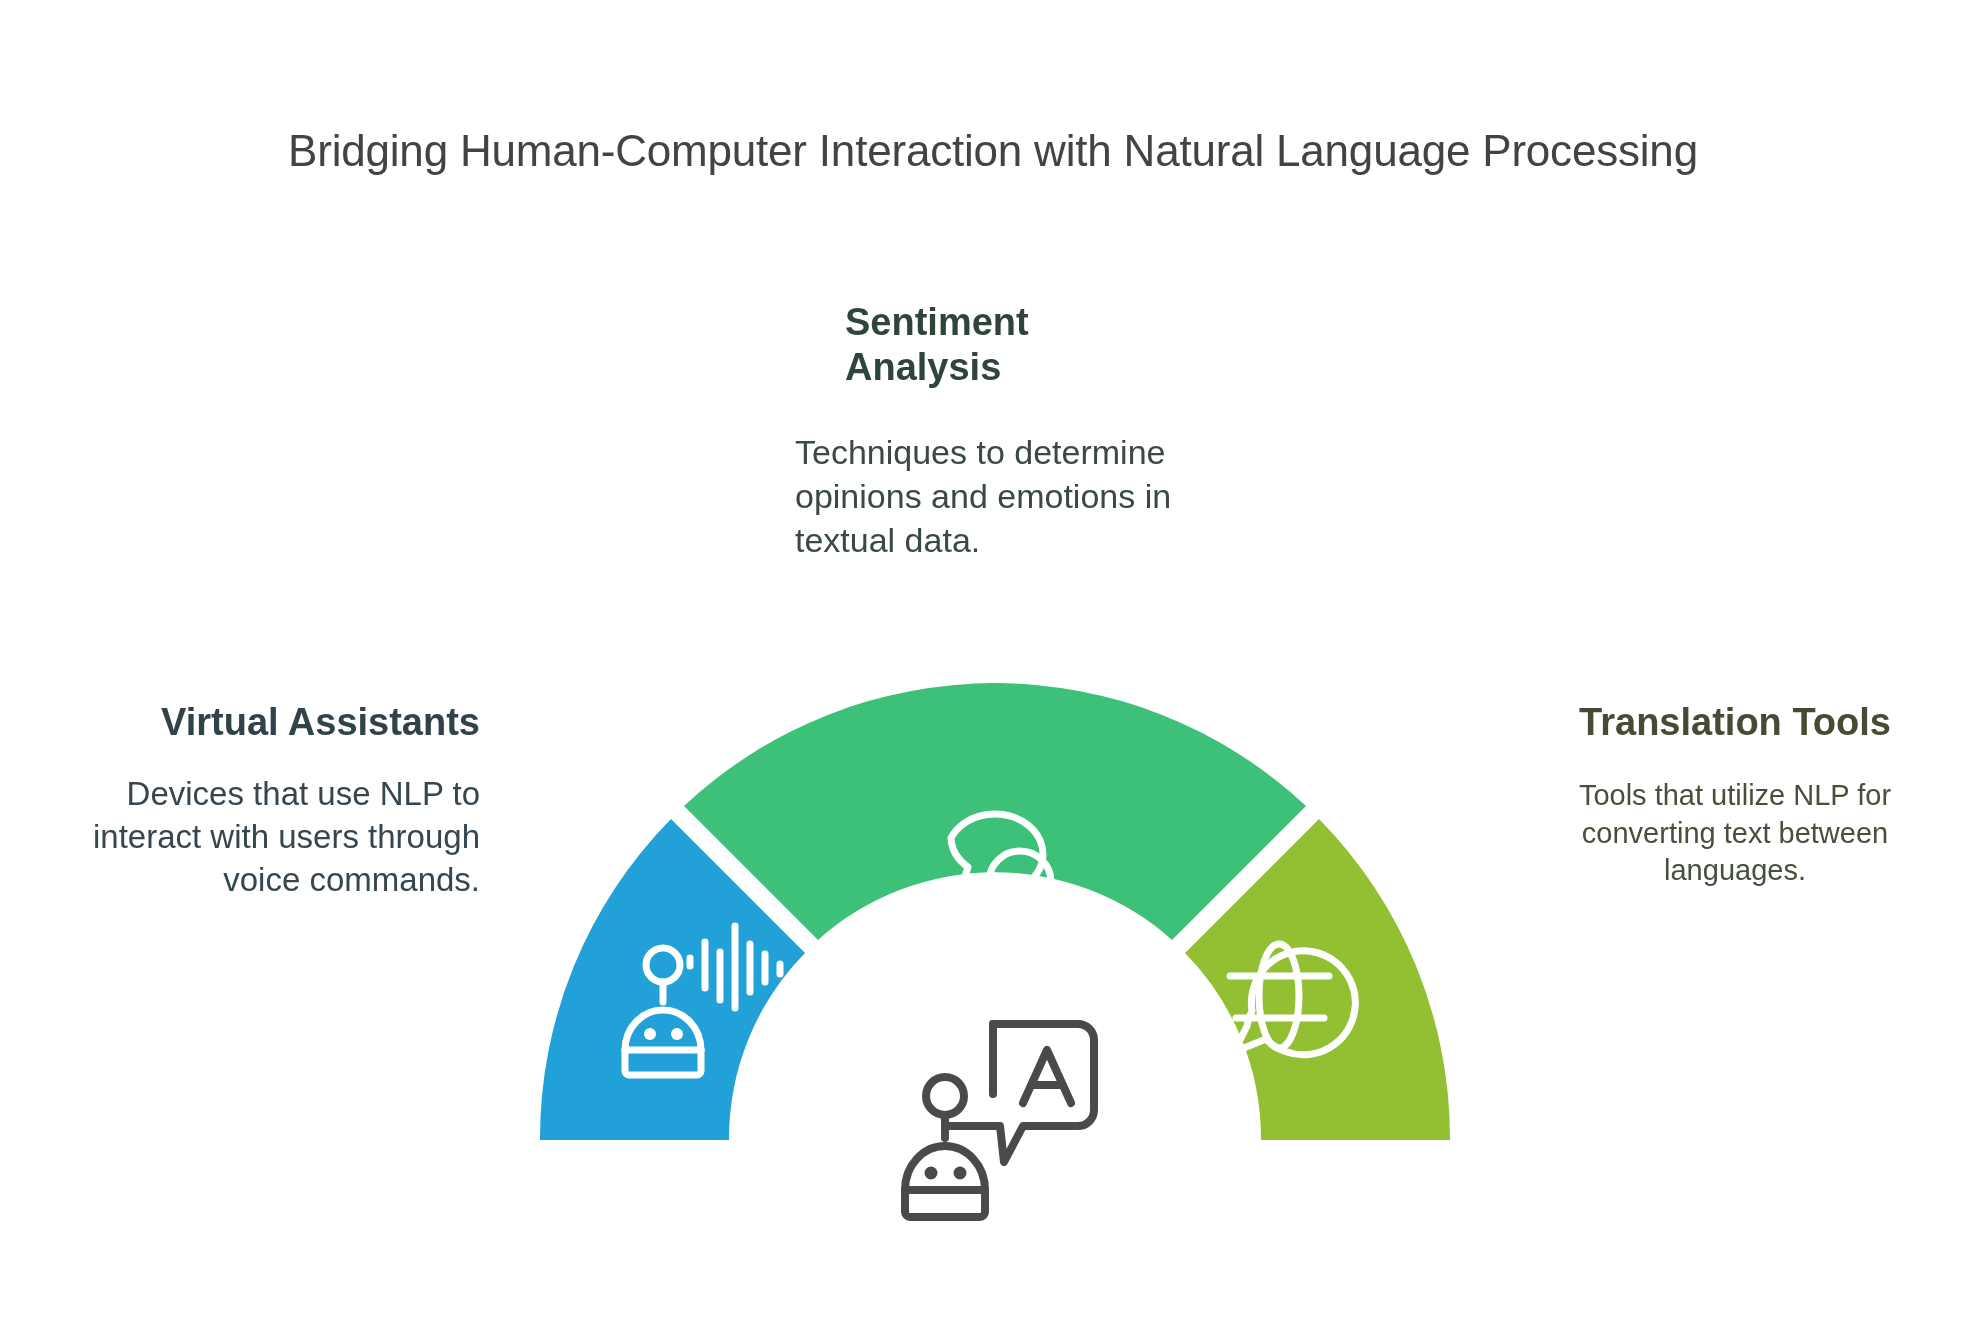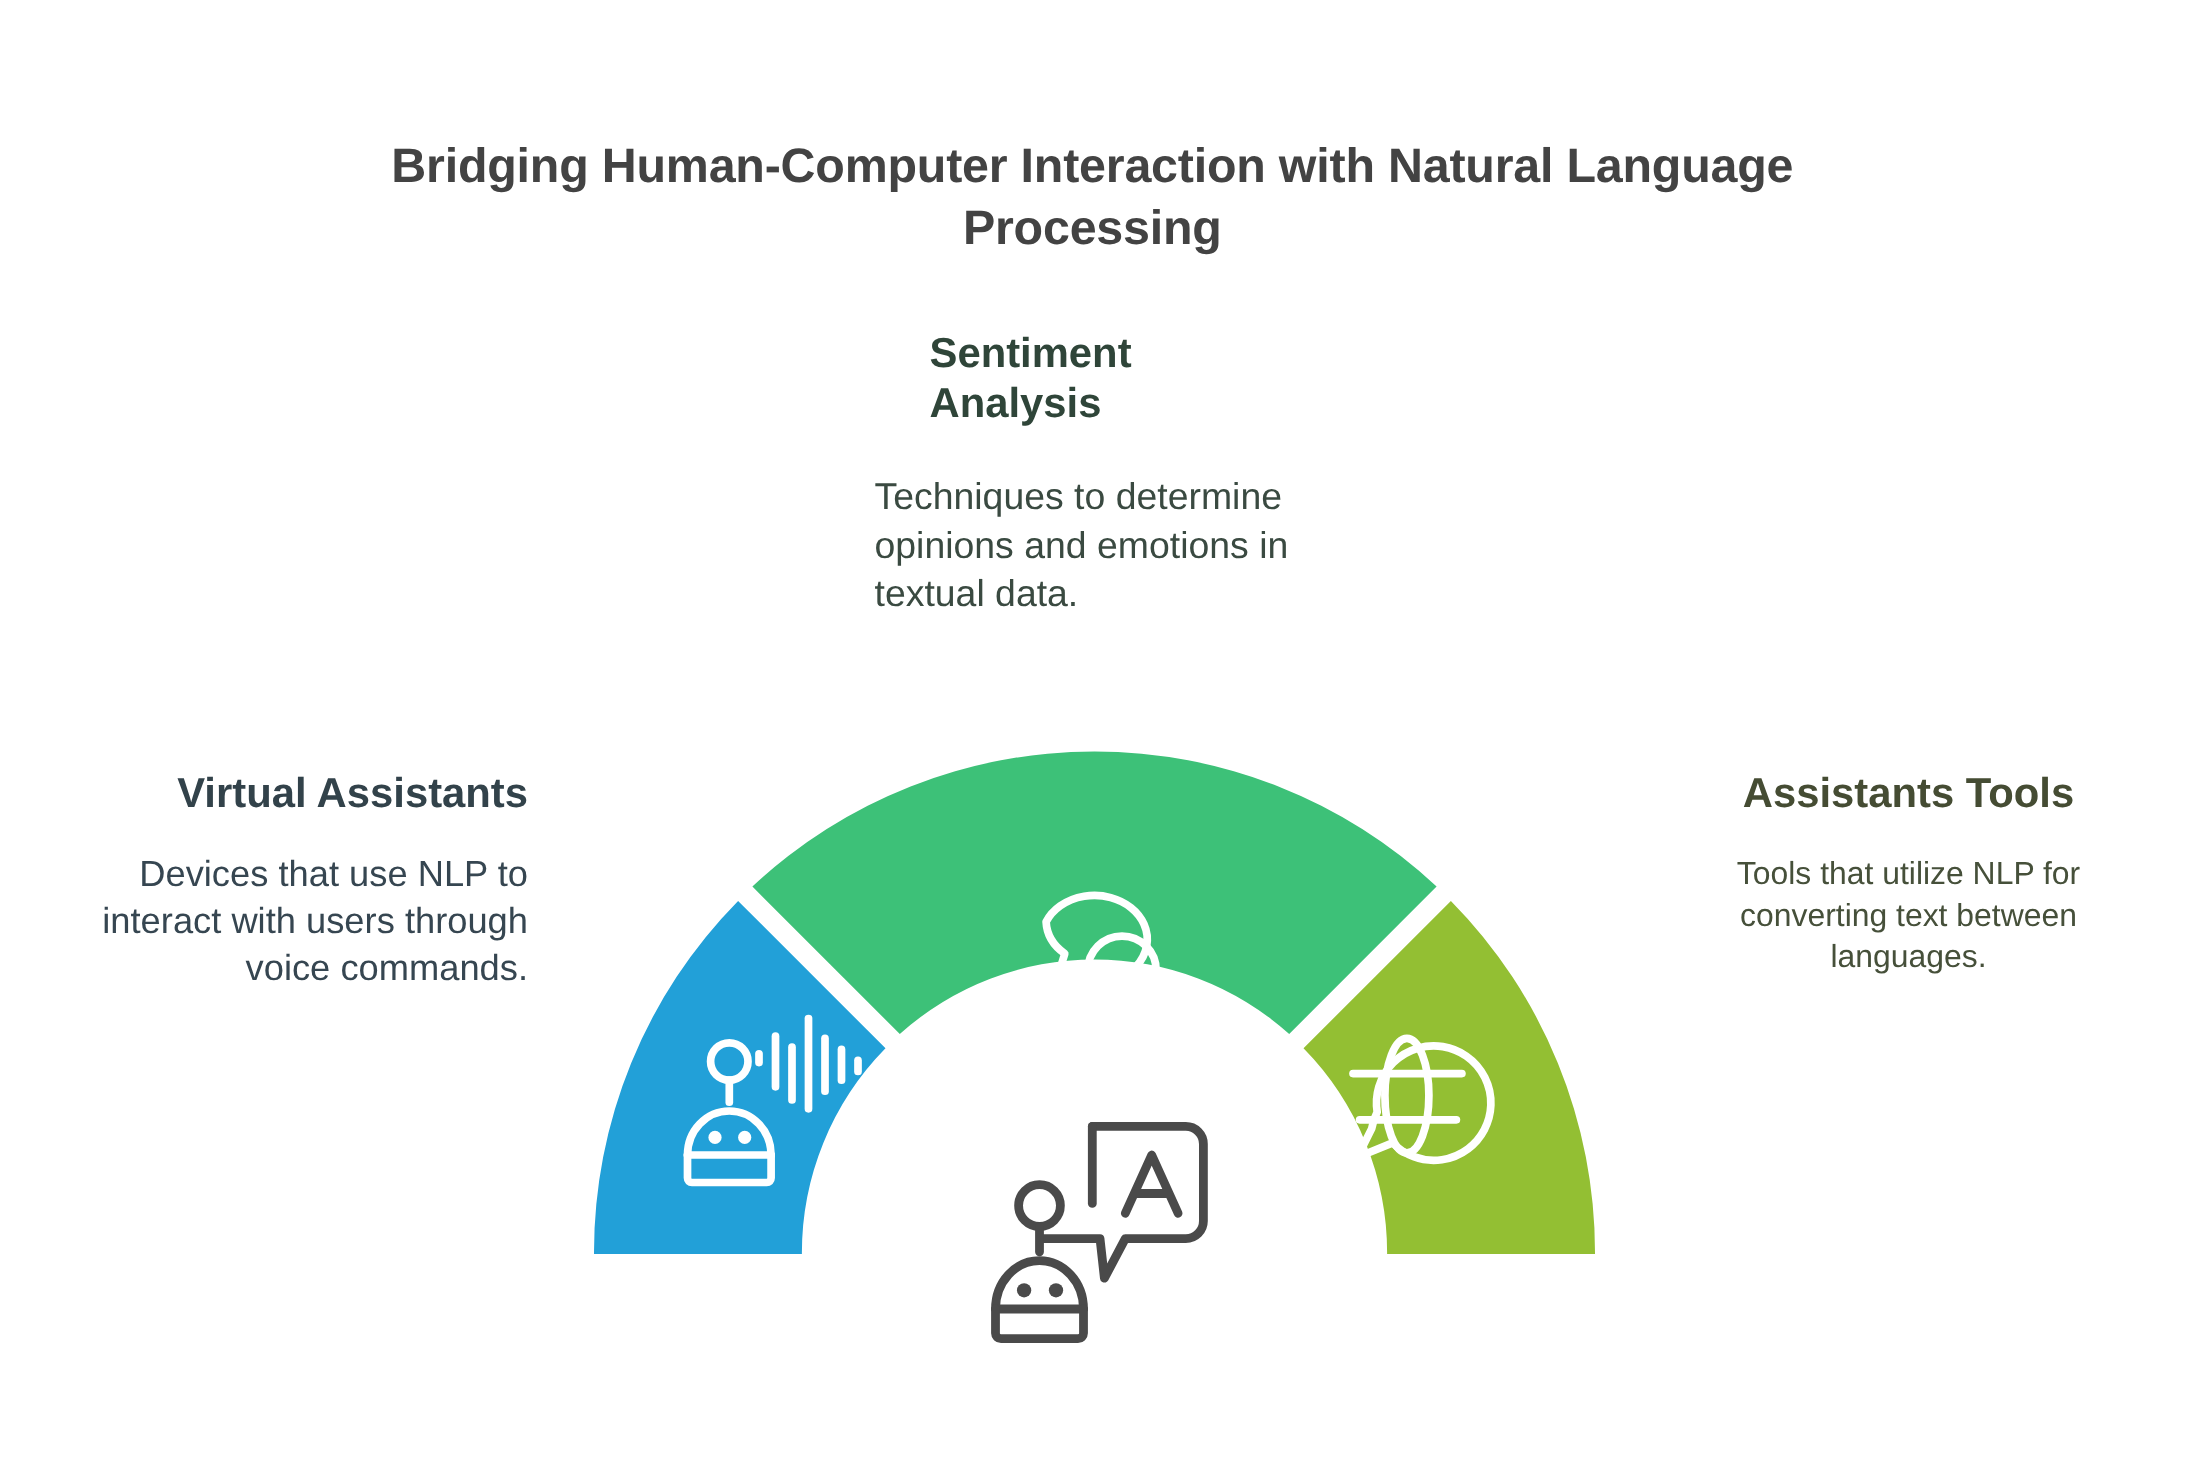--- a/index.html
+++ b/index.html
@@ -17,21 +17,21 @@
   }
 
   
   #main-title {
     position: absolute;
     left: 283px;
     top: 122px;
     width: 1420px;
     text-align: center;
     font-size: 44px;
-    font-weight: bold;
+    font-weight: normal;
     line-height: 1.30;
     color: #434343;
     letter-spacing: -0.2px;
   }
 
   
   #center-block {
     position: absolute;
     left: 775px;
     top: 300px;
@@ -240,15 +240,15 @@
   <div class="node-heading">Virtual Assistants</div>
   <div class="node-body">Devices that use NLP to interact with users through voice commands.</div>
 </div>
 
 <div id="center-block">
   <div class="node-heading">Sentiment Analysis</div>
   <div class="node-body">Techniques to determine opinions and emotions in textual data.</div>
 </div>
 
 <div id="right-block">
-  <div class="node-heading">Assistants Tools</div>
+  <div class="node-heading">Translation Tools</div>
   <div class="node-body">Tools that utilize NLP for converting text between languages.</div>
 </div>
 
 </body></html>

